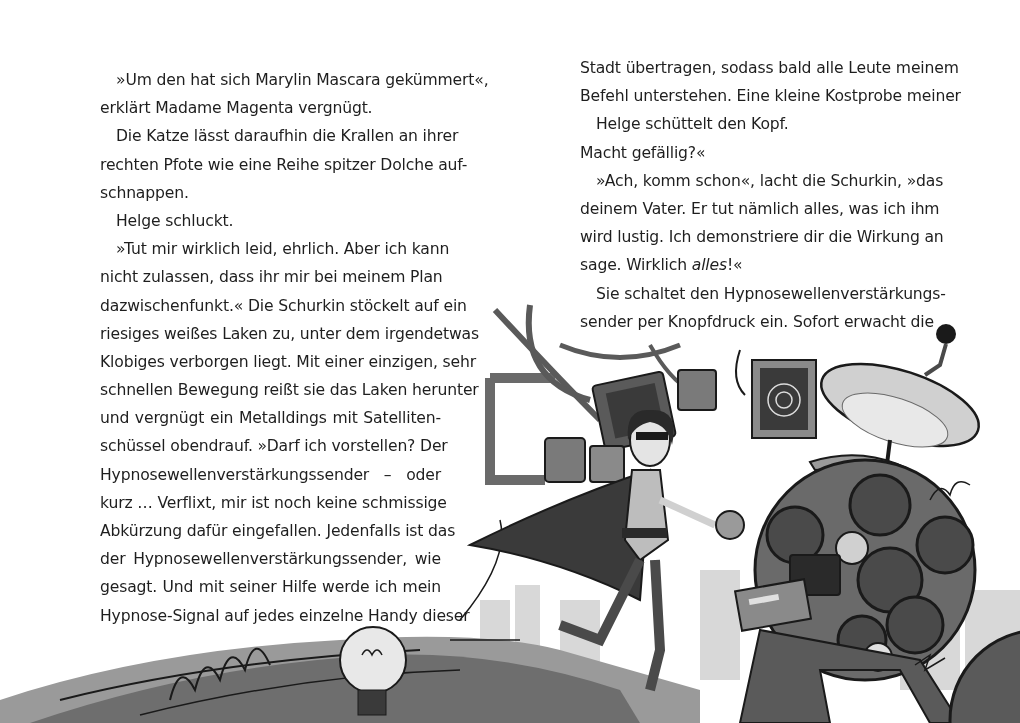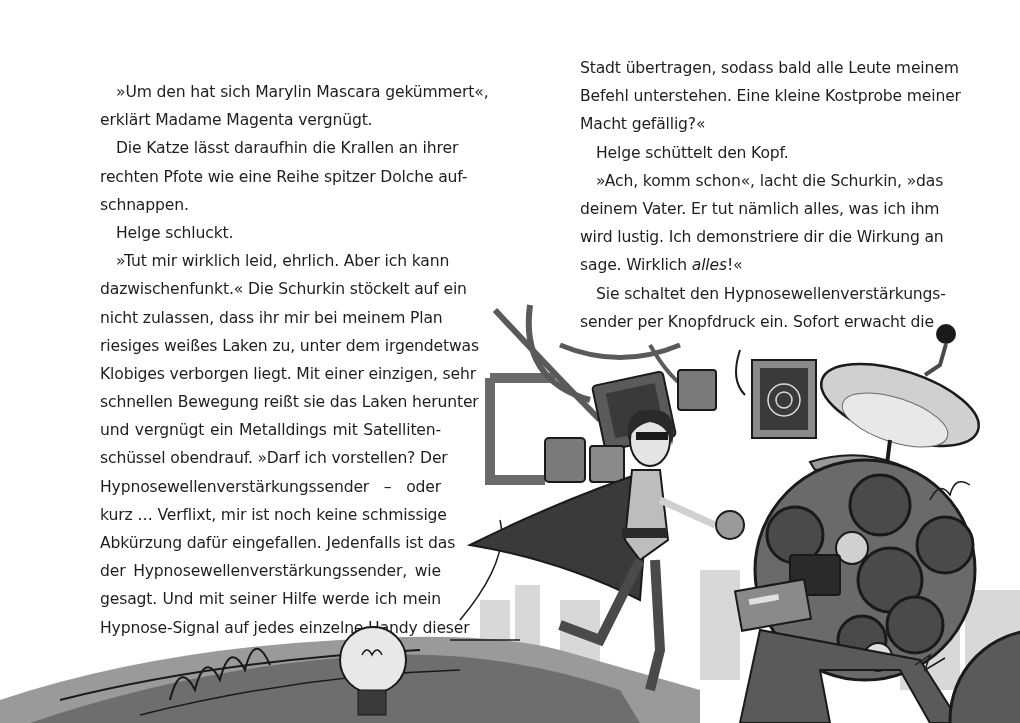--- a/index.html
+++ b/index.html
@@ -11,21 +11,21 @@
   }
   .page { position: absolute; top: 0; height: 723px; }
   .page-left { left: 0; width: 510px; }
   .page-right { left: 510px; width: 510px; }
   .column {
     position: absolute;
     font-size: 15.6px;
     line-height: 28.2px;
     letter-spacing: -0.15px;
   }
-  .col-left { left: 100px; top: 66px; width: 341px; margin-top: 12px; }
+  .col-left { left: 100px; top: 66px; width: 341px; }
   .col-right { left: 70px; top: 54px; width: 354px; }
   .line {
     display: block; height: 28.2px; white-space: nowrap;
     text-align: justify; text-align-last: justify;
   }
   .line.last { text-align-last: left; }
   .line.indent { text-indent: 0; padding-left: 16px; }
   em { font-style: italic; }
   .illustration { position: absolute; left: 0; top: 0; width: 1020px; height: 723px; pointer-events: none; }
 </style>
@@ -34,42 +34,42 @@
 
 <div class="page page-left">
   <div class="column col-left" id="col-left">
       <span class="line indent"><span>»Um den hat sich Marylin Mascara gekümmert«,</span></span>
       <span class="line last"><span>erklärt Madame Magenta vergnügt.</span></span>
       <span class="line indent"><span>Die Katze lässt daraufhin die Krallen an ihrer</span></span>
       <span class="line"><span>rechten Pfote wie eine Reihe spitzer Dolche auf-</span></span>
       <span class="line last"><span>schnappen.</span></span>
       <span class="line indent last"><span>Helge schluckt.</span></span>
       <span class="line indent"><span>»Tut mir wirklich leid, ehrlich. Aber ich kann</span></span>
+      <span class="line"><span>nicht zulassen, dass ihr mir bei meinem Plan</span></span>
       <span class="line"><span>dazwischenfunkt.« Die Schurkin stöckelt auf ein</span></span>
-      <span class="line"><span>nicht zulassen, dass ihr mir bei meinem Plan</span></span>
       <span class="line"><span>riesiges weißes Laken zu, unter dem irgendetwas</span></span>
       <span class="line"><span>Klobiges verborgen liegt. Mit einer einzigen, sehr</span></span>
       <span class="line"><span>schnellen Bewegung reißt sie das Laken herunter</span></span>
       <span class="line"><span>und vergnügt ein Metalldings mit Satelliten-</span></span>
       <span class="line"><span>schüssel obendrauf. »Darf ich vorstellen? Der</span></span>
       <span class="line"><span>Hypnosewellenverstärkungssender – oder</span></span>
       <span class="line"><span>kurz … Verflixt, mir ist noch keine schmissige</span></span>
       <span class="line"><span>Abkürzung dafür eingefallen. Jedenfalls ist das</span></span>
       <span class="line"><span>der Hypnosewellenverstärkungssender, wie</span></span>
       <span class="line"><span>gesagt. Und mit seiner Hilfe werde ich mein</span></span>
       <span class="line"><span>Hypnose-Signal auf jedes einzelne Handy dieser</span></span>
     </div>
 </div>
 
 <div class="page page-right">
   <div class="column col-right" id="col-right">
       <span class="line"><span>Stadt übertragen, sodass bald alle Leute meinem</span></span>
       <span class="line"><span>Befehl unterstehen. Eine kleine Kostprobe meiner</span></span>
+      <span class="line indent last"><span>Helge schüttelt den Kopf.</span></span>
       <span class="line last"><span>Macht gefällig?«</span></span>
-      <span class="line indent last"><span>Helge schüttelt den Kopf.</span></span>
       <span class="line indent"><span>»Ach, komm schon«, lacht die Schurkin, »das</span></span>
       <span class="line"><span>deinem Vater. Er tut nämlich alles, was ich ihm</span></span>
       <span class="line"><span>wird lustig. Ich demonstriere dir die Wirkung an</span></span>
       <span class="line last"><span>sage. Wirklich </span><em>alles</em><span>!«</span></span>
       <span class="line indent"><span>Sie schaltet den Hypnosewellenverstärkungs-</span></span>
       <span class="line"><span>sender per Knopfdruck ein. Sofort erwacht die</span></span>
     </div>
 </div>
 
 <svg class="illustration" viewBox="0 0 1020 723" xmlns="http://www.w3.org/2000/svg">

